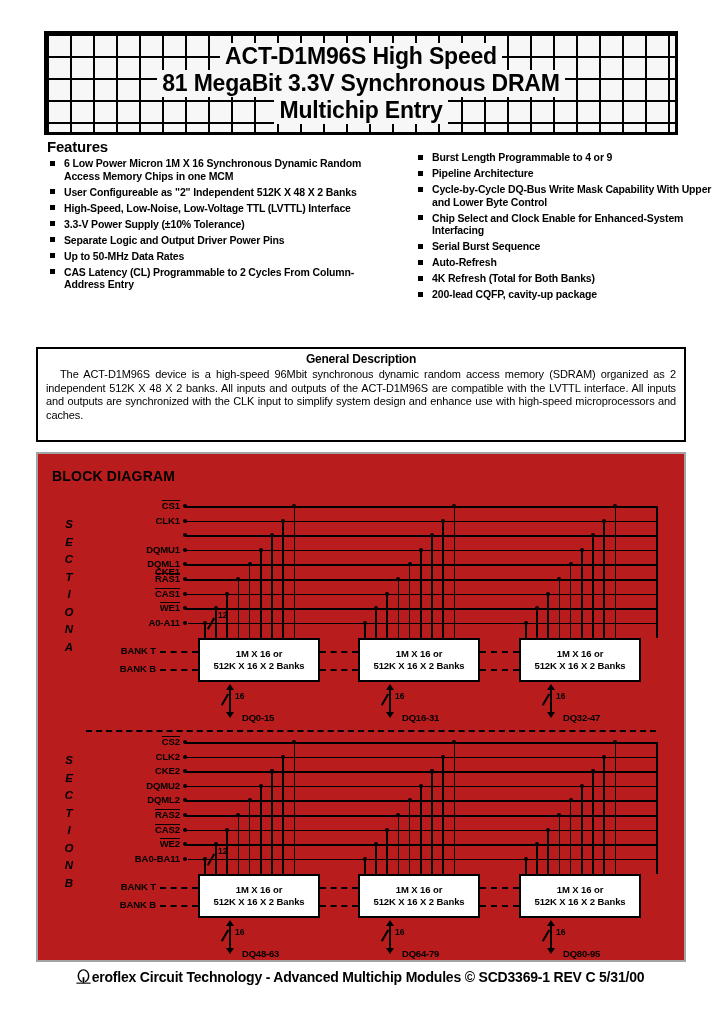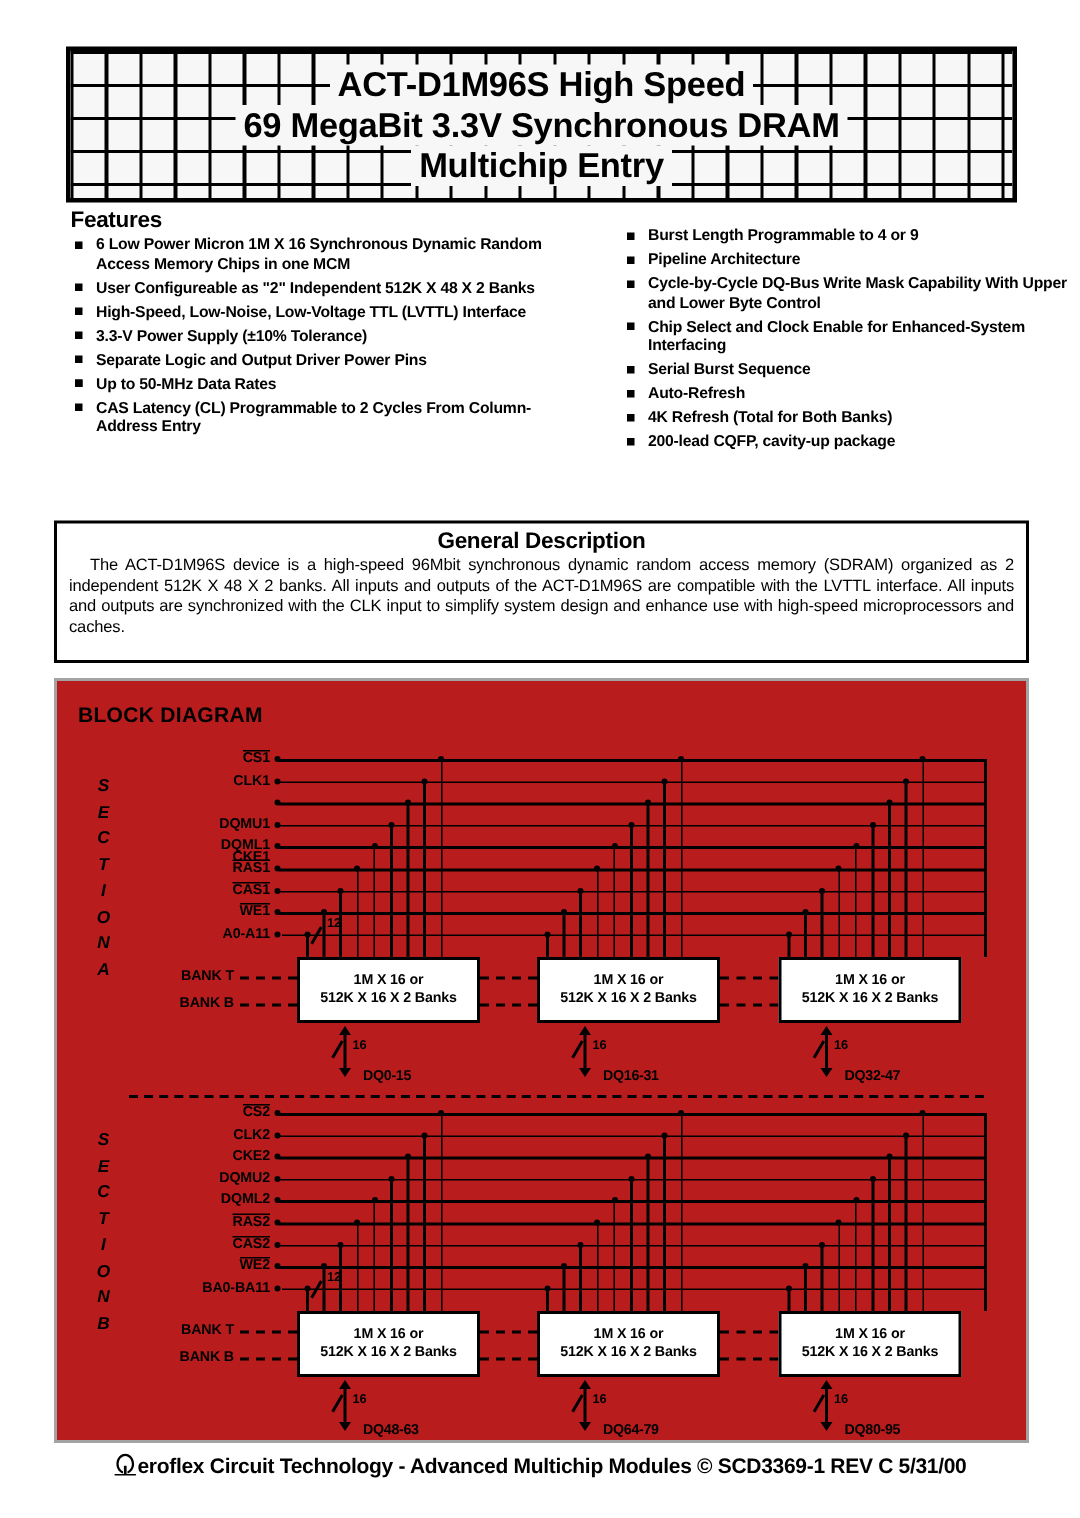--- a/index.html
+++ b/index.html
@@ -48,21 +48,21 @@
   .feat-item .bullet{
     position:absolute;left:2px;top:3.5px;width:5px;height:5px;background:#000;
   }
 
   
   .gd-box{
     position:absolute;left:36px;top:347px;width:650px;height:95px;
     border:2px solid #000;box-sizing:border-box;background:#fff;
   }
   .gd-title{
-    text-align:center;font-size:15px;font-weight:bold;margin-top:3px;letter-spacing:-0.2px;
+    text-align:center;font-size:12px;font-weight:bold;margin-top:3px;letter-spacing:-0.2px;
   }
   .gd-body{
     font-size:11px;line-height:13.6px;padding:2px 8px 0 8px;text-align:justify;
     letter-spacing:-0.1px;text-indent:14px;
   }
 
   
   .bd-box{
     position:absolute;left:36px;top:452px;width:650px;height:510px;
     border:2px solid #a3a3a3;box-sizing:border-box;background:#b91c1c;
@@ -124,21 +124,21 @@
 </style>
 </head>
 <body>
 
 <div class="page">
 
   <div class="header">
     <div class="gridbg"></div>
     <div class="header-text">
       <div>ACT-D1M96S High Speed</div>
-      <div>69 MegaBit 3.3V Synchronous DRAM</div>
+      <div>81 MegaBit 3.3V Synchronous DRAM</div>
       <div>Multichip Entry</div>
     </div>
   </div>
 
   <div class="features-wrap">
     <div class="features-title">Features</div>
     <div class="feat-col left" id="feat-left">
         <div class="feat-item"><span class="bullet"></span><span>6 Low Power Micron 1M X 16  Synchronous Dynamic Random Access Memory Chips in one MCM</span></div>
         <div class="feat-item"><span class="bullet"></span><span>User Configureable as "2" Independent 512K X 48 X 2 Banks</span></div>
         <div class="feat-item"><span class="bullet"></span><span>High-Speed, Low-Noise, Low-Voltage TTL (LVTTL) Interface</span></div>

